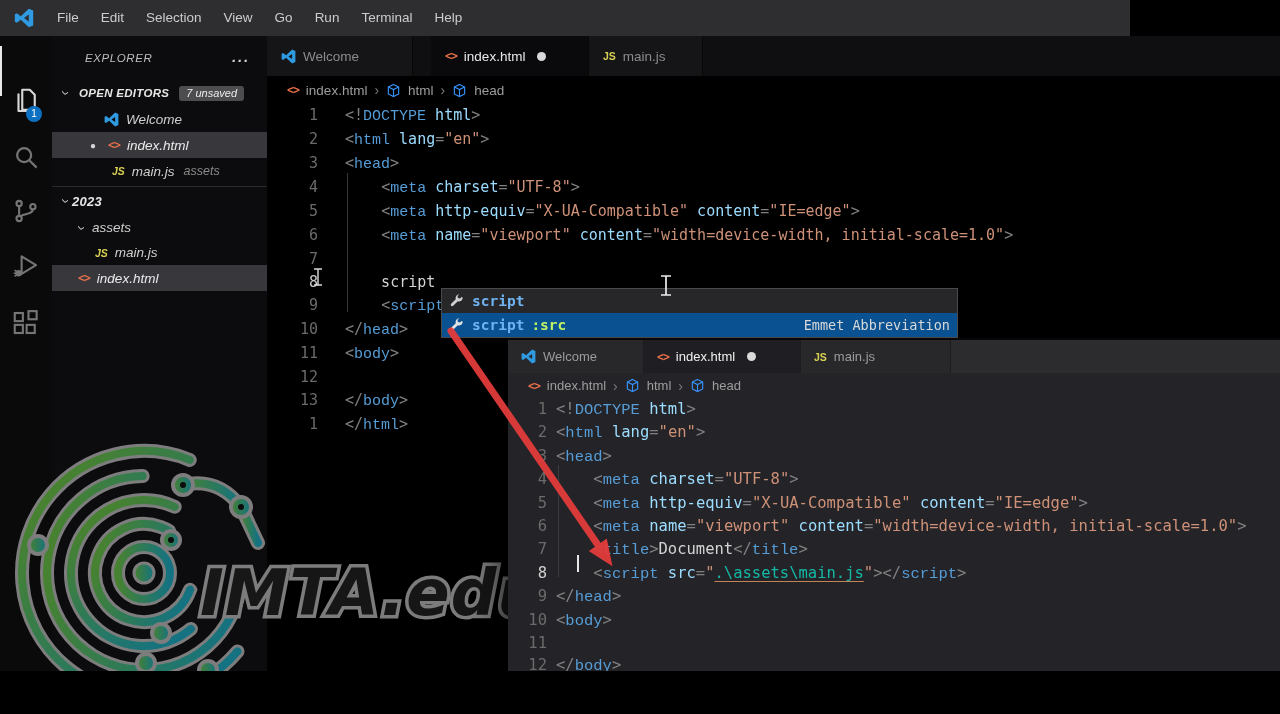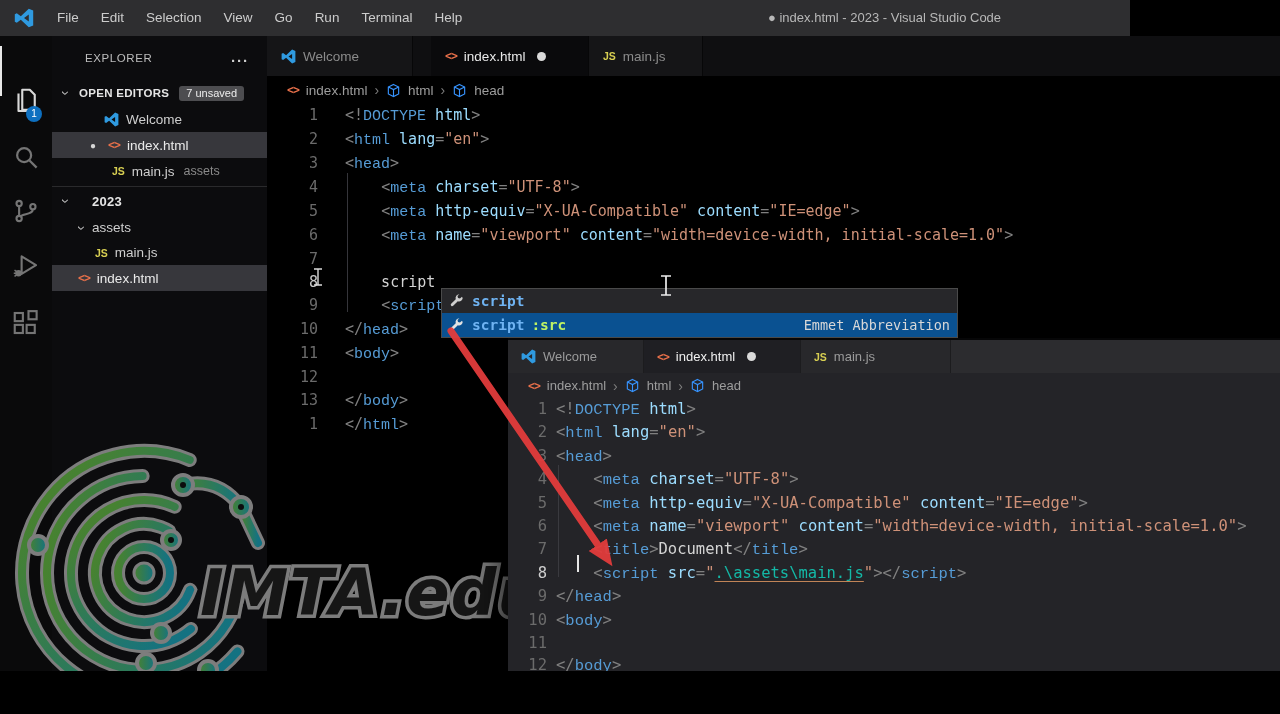--- a/index.html
+++ b/index.html
@@ -17,21 +17,21 @@
   .activitybar{position:absolute;left:0;top:36px;width:52px;height:678px;background:#0a0a0b;z-index:2;}
   .active-indicator{position:absolute;left:0;top:10px;width:2px;height:50px;background:#e8e8e8;}
   .ab-icon{position:absolute;left:11px;width:30px;height:30px;color:#757575;}
   .ab-icon.active{color:#d8d8d8;}
   .ab-icon svg{width:30px;height:30px;display:block;}
   .badge-blue{position:absolute;left:26px;top:70px;width:16px;height:16px;border-radius:50%;
               background:#0e70c0;color:#fff;font-size:10px;line-height:16px;text-align:center;z-index:3;}
 
   
   .sidebar{position:absolute;left:52px;top:36px;width:215px;height:678px;background:#0c0c0e;z-index:2;}
-  .sb-row{position:absolute;left:0;width:215px;height:26px;display:flex;align-items:center;box-sizing:border-box;}
+  .sb-row{position:absolute;left:0;width:215px;height:26px;display:flex;align-items:center;box-sizing:border-box;font-style:italic;}
   .sb-row.sel{background:#37373c;}
   .sb-header{top:8px;height:28px;padding-left:33px;color:#bdbdbd;font-size:11.5px;letter-spacing:.6px;}
   .sb-ellipsis{position:absolute;right:18px;top:0;color:#cfcfcf;font-size:15px;letter-spacing:1px;font-weight:bold;}
   .sec-label{font-weight:bold;font-size:11.5px;color:#e5e5e5;letter-spacing:.3px;}
   .badge-gray{background:#4d4d50;color:#ececec;font-size:11px;padding:1.5px 7px;border-radius:3px;margin-left:10px;}
   .chev{display:inline-block;transform:rotate(90deg);color:#c0c0c0;font-size:14px;width:12px;text-align:center;flex:none;}
   .file-label{font-size:13.5px;color:#cfcfcf;margin-left:7px;}
   .sel .file-label{color:#eaeaea;}
   .file-detail{font-size:12.5px;color:#8a8a8a;margin-left:9px;}
   .icon-html{color:#e8704a;font-family:"DejaVu Sans Mono",monospace;font-weight:bold;font-size:11.5px;letter-spacing:-1px;flex:none;}
@@ -101,21 +101,20 @@
       <path fill="#2f9ae0" fill-rule="evenodd" d="M74 4 34 41 14 26 4 31v38l10 5 20-15 40 37 22-9V13L74 4zm0 29v34L50 50l24-17z"></path>
     </svg>
     <span class="menu-item">File</span>
     <span class="menu-item">Edit</span>
     <span class="menu-item">Selection</span>
     <span class="menu-item">View</span>
     <span class="menu-item">Go</span>
     <span class="menu-item">Run</span>
     <span class="menu-item">Terminal</span>
     <span class="menu-item">Help</span>
-    <span class="window-title">● index.html - 2023 - Visual Studio Code</span>
   </div>
 
   <div class="activitybar">
     <div class="active-indicator"></div>
     <div class="ab-icon active" style="top:50px">
       <svg viewBox="0 0 24 24" fill="none" stroke="currentColor" stroke-width="1.7" stroke-linejoin="round">
         <path d="M9 3h6l4 4v12H9z"></path>
           <path d="M6 6v14h10"></path>
       </svg>
     </div>
@@ -173,21 +172,21 @@
       <span class="file-label">index.html</span>
     </div>
     <div class="sb-row" style="top:122px;padding-left:60px">
       <span class="icon-js">JS</span>
       <span class="file-label">main.js</span>
       <span class="file-detail">assets</span>
     </div>
     <div class="sb-divider"></div>
     <div class="sb-row" style="top:153px;height:24px">
       <span class="chev" style="margin-left:8px">›</span>
-      <span class="sec-label" style="margin-left:20px;font-size:13px">2023</span>
+      <span class="sec-label" style="margin-left:0;font-size:13px">2023</span>
     </div>
     <div class="sb-row" style="top:179px;height:25px">
       <span class="chev" style="margin-left:24px">›</span>
       <span class="file-label" style="margin-left:4px">assets</span>
     </div>
     <div class="sb-row" style="top:204px;height:25px;padding-left:43px">
       <span class="icon-js">JS</span>
       <span class="file-label">main.js</span>
     </div>
     <div class="sb-row sel" style="top:229px;padding-left:26px">

